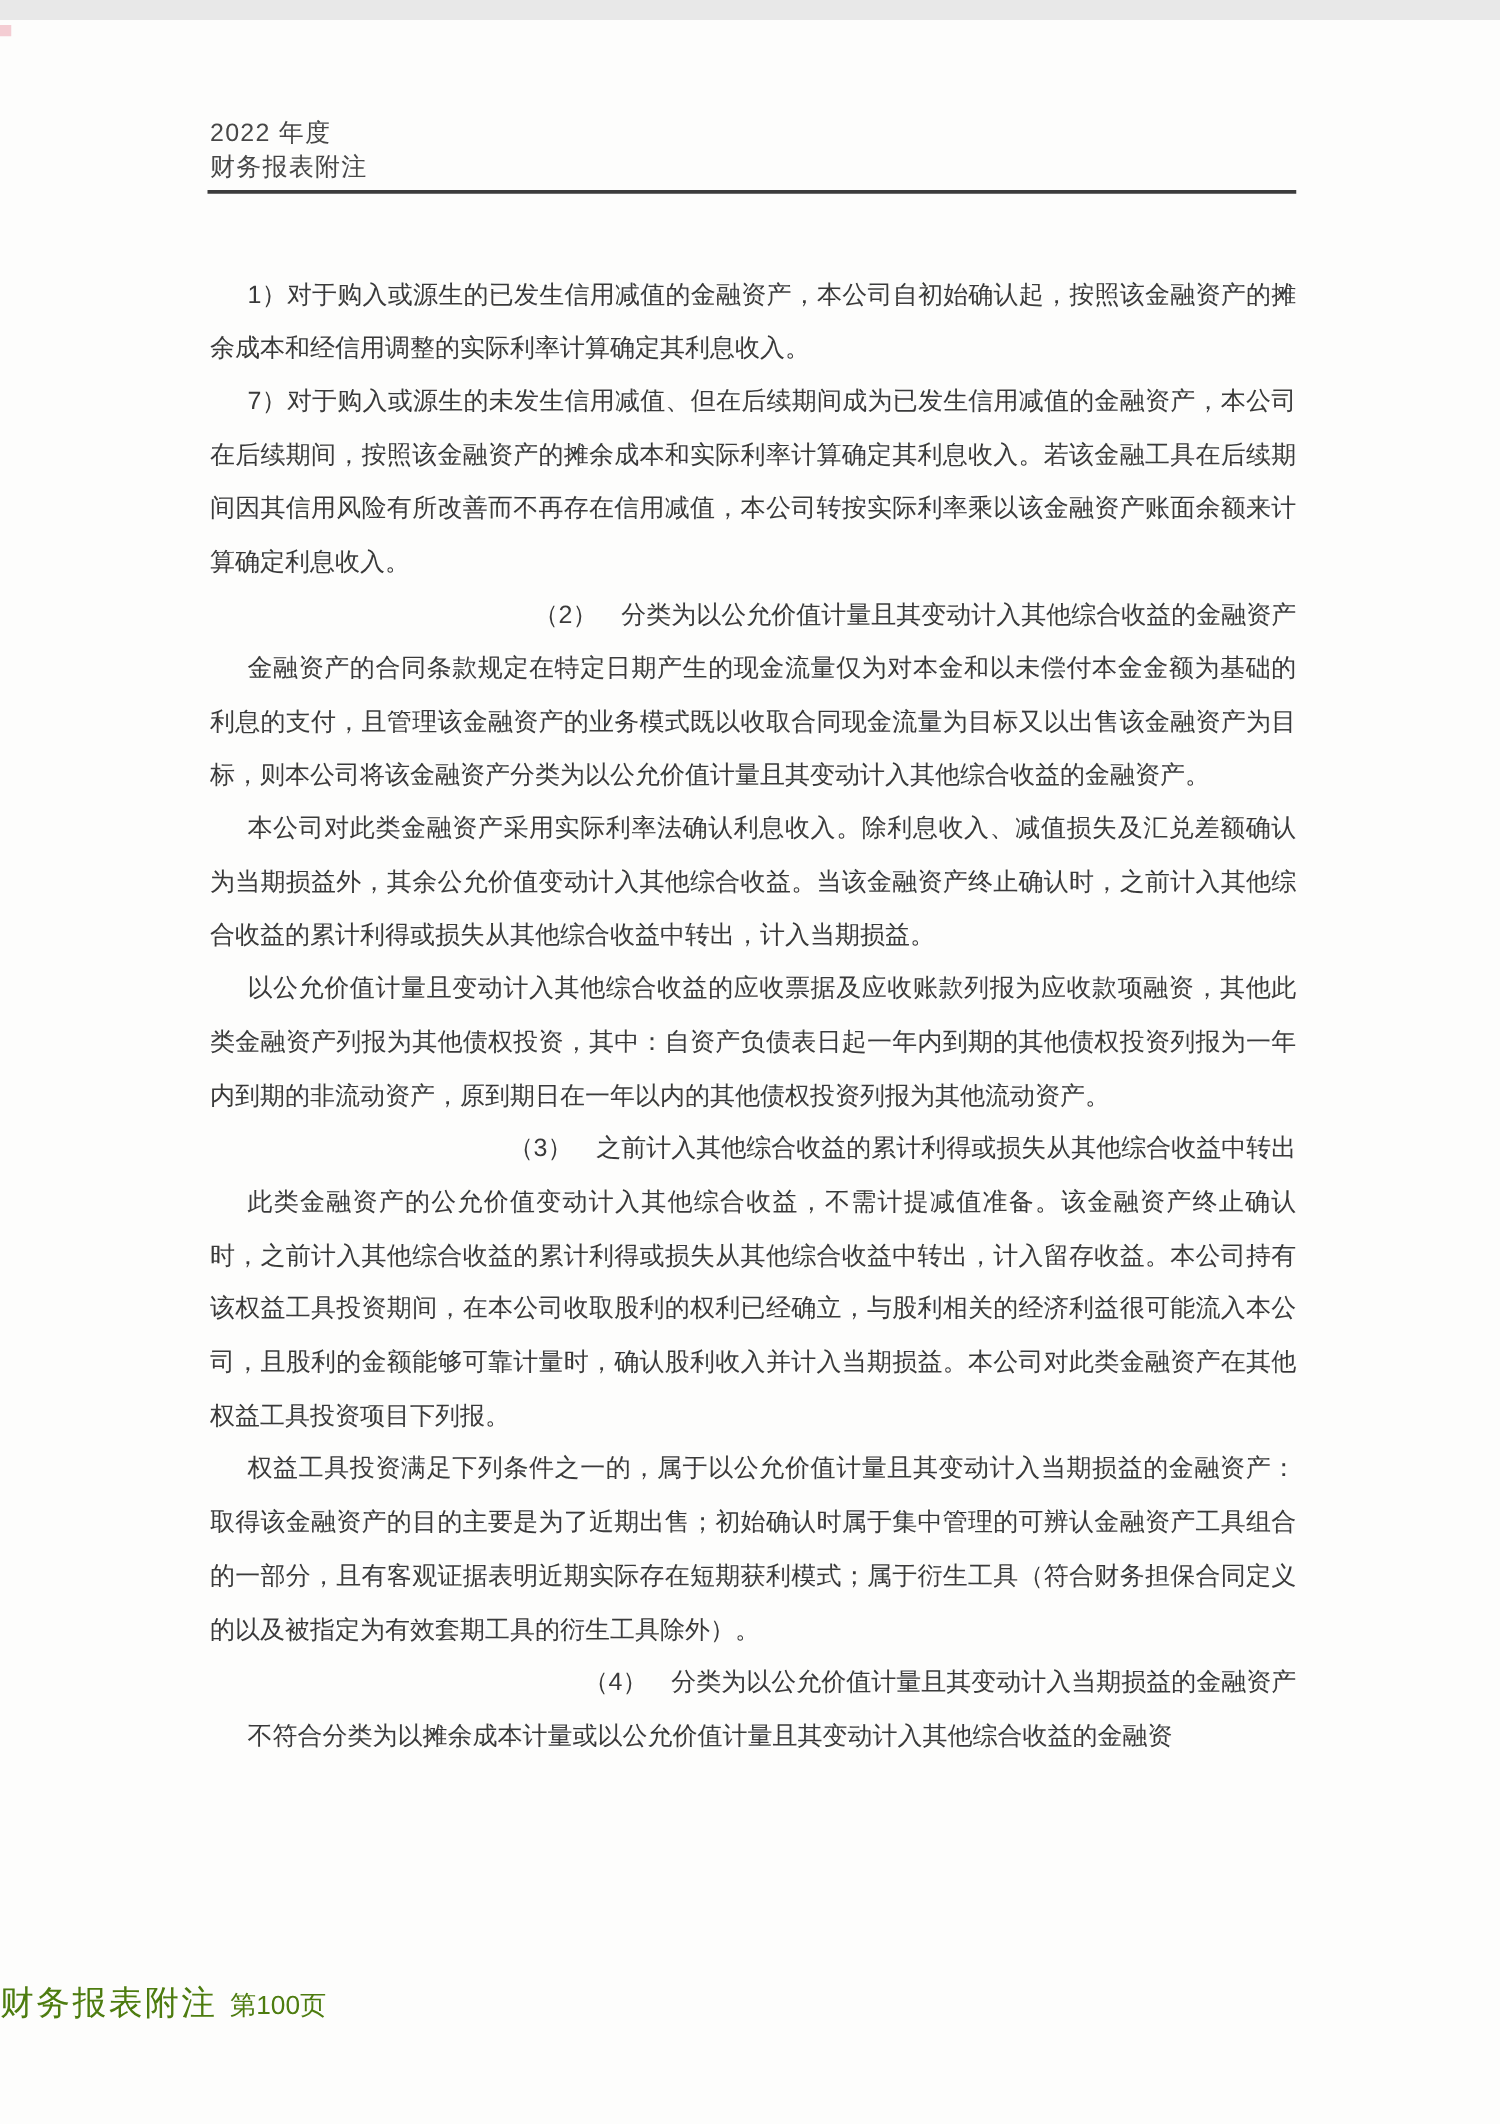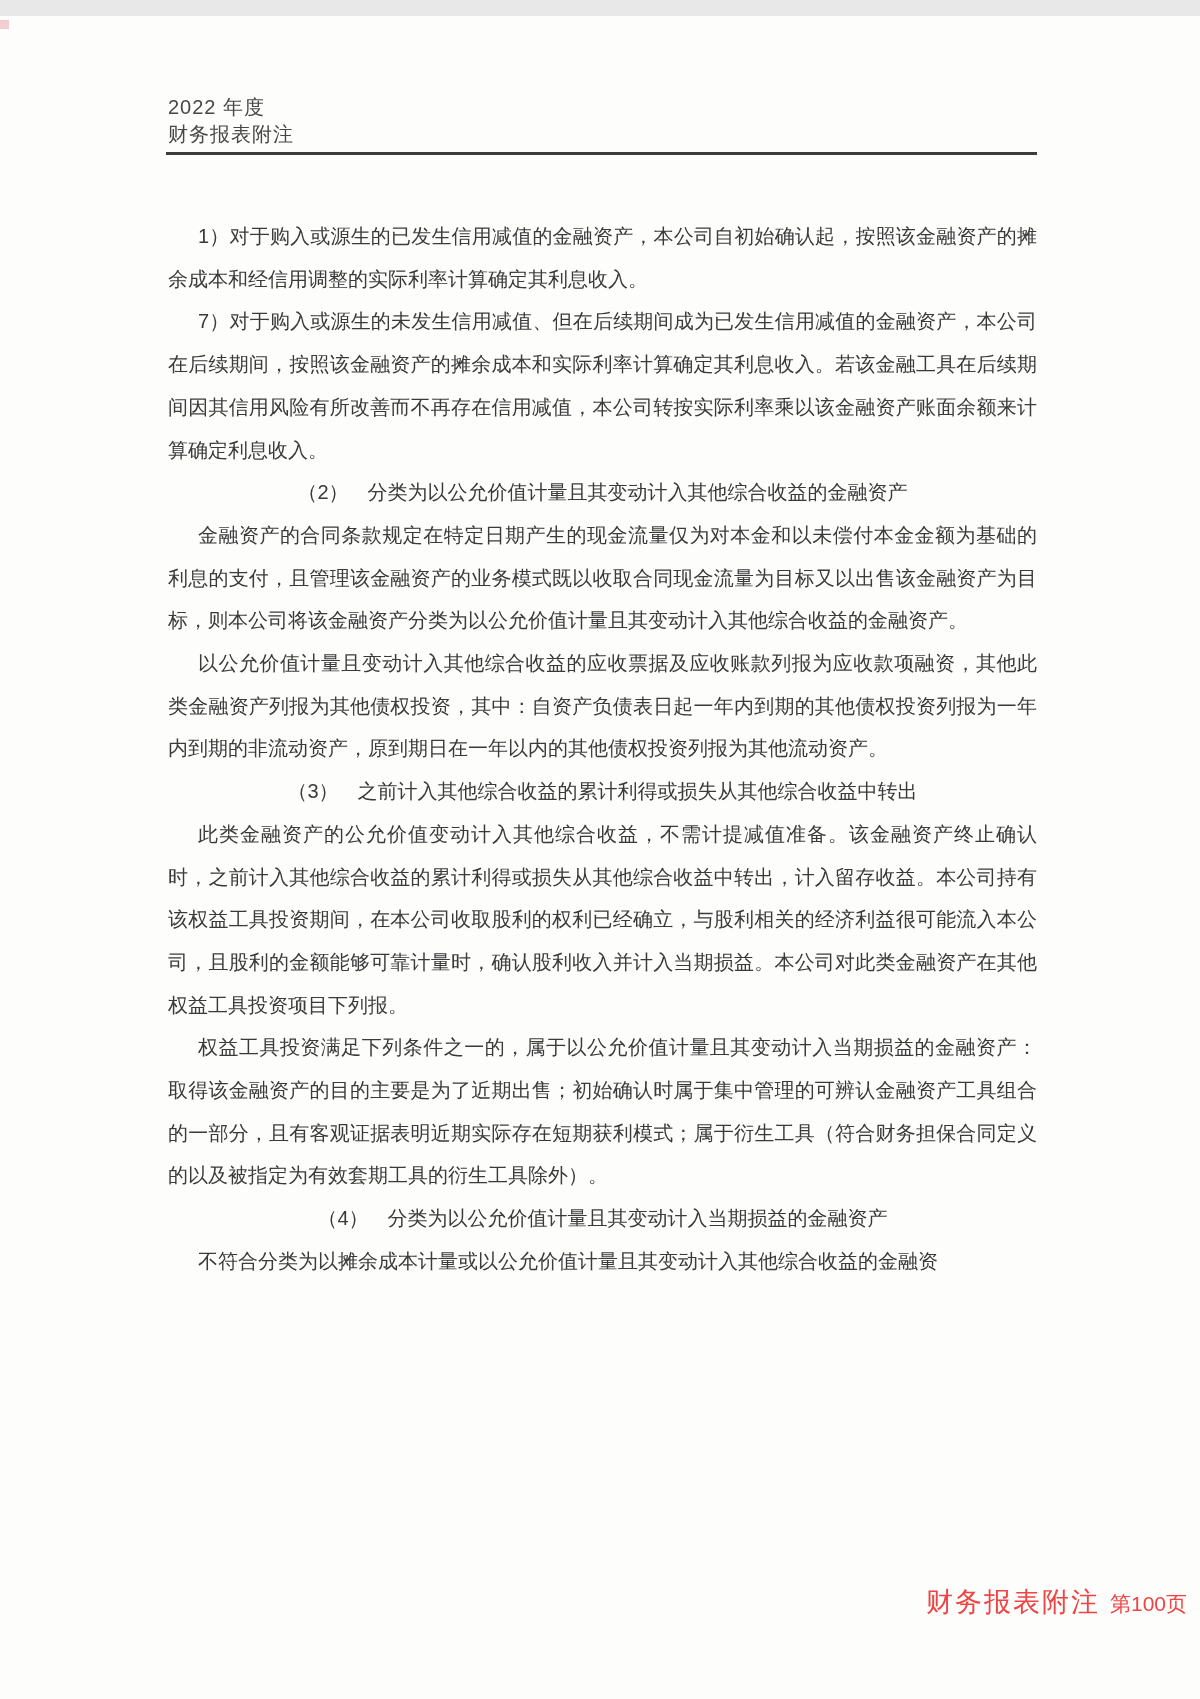--- a/index.html
+++ b/index.html
@@ -54,32 +54,32 @@
   }
   .doc-body p {
     margin: 0;
     padding: 0;
   }
   .para {
     text-indent: 30px;
   }
   .heading {
     padding-left: 33px;
-    text-align: center;
+    text-align: right;
   }
   .heading .marker {
     margin-right: 19px;
   }
   .page-footer {
     position: absolute;
     left: 0;
     top: 1568px;
     width: 1187px;
-    text-align: right;
-    color: #ef4444;
+    text-align: left;
+    color: #4d7c0f;
     white-space: nowrap;
   }
   .footer-title {
     font-size: 27px;
     letter-spacing: 2px;
   }
   .footer-page {
     font-size: 21px;
     margin-left: 10px;
   }
@@ -95,20 +95,21 @@
     <div>2022 年度</div>
     <div>财务报表附注</div>
   </header>
   <div class="header-rule"></div>
 
   <main class="doc-body">
     <p class="para">1）对于购入或源生的已发生信用减值的金融资产，本公司自初始确认起，按照该金融资产的摊余成本和经信用调整的实际利率计算确定其利息收入。</p>
     <p class="para">7）对于购入或源生的未发生信用减值、但在后续期间成为已发生信用减值的金融资产，本公司在后续期间，按照该金融资产的摊余成本和实际利率计算确定其利息收入。若该金融工具在后续期间因其信用风险有所改善而不再存在信用减值，本公司转按实际利率乘以该金融资产账面余额来计算确定利息收入。</p>
     <p class="heading"><span class="marker">（2）</span><span>分类为以公允价值计量且其变动计入其他综合收益的金融资产</span></p>
     <p class="para">金融资产的合同条款规定在特定日期产生的现金流量仅为对本金和以未偿付本金金额为基础的利息的支付，且管理该金融资产的业务模式既以收取合同现金流量为目标又以出售该金融资产为目标，则本公司将该金融资产分类为以公允价值计量且其变动计入其他综合收益的金融资产。</p>
+    <p class="para">本公司对此类金融资产采用实际利率法确认利息收入。除利息收入、减值损失及汇兑差额确认为当期损益外，其余公允价值变动计入其他综合收益。当该金融资产终止确认时，之前计入其他综合收益的累计利得或损失从其他综合收益中转出，计入当期损益。</p>
     <p class="para">以公允价值计量且变动计入其他综合收益的应收票据及应收账款列报为应收款项融资，其他此类金融资产列报为其他债权投资，其中：自资产负债表日起一年内到期的其他债权投资列报为一年内到期的非流动资产，原到期日在一年以内的其他债权投资列报为其他流动资产。</p>
     <p class="heading"><span class="marker">（3）</span><span>之前计入其他综合收益的累计利得或损失从其他综合收益中转出</span></p>
     <p class="para">此类金融资产的公允价值变动计入其他综合收益，不需计提减值准备。该金融资产终止确认时，之前计入其他综合收益的累计利得或损失从其他综合收益中转出，计入留存收益。本公司持有该权益工具投资期间，在本公司收取股利的权利已经确立，与股利相关的经济利益很可能流入本公司，且股利的金额能够可靠计量时，确认股利收入并计入当期损益。本公司对此类金融资产在其他权益工具投资项目下列报。</p>
     <p class="para">权益工具投资满足下列条件之一的，属于以公允价值计量且其变动计入当期损益的金融资产：取得该金融资产的目的主要是为了近期出售；初始确认时属于集中管理的可辨认金融资产工具组合的一部分，且有客观证据表明近期实际存在短期获利模式；属于衍生工具（符合财务担保合同定义的以及被指定为有效套期工具的衍生工具除外）。</p>
     <p class="heading"><span class="marker">（4）</span><span>分类为以公允价值计量且其变动计入当期损益的金融资产</span></p>
     <p class="para">不符合分类为以摊余成本计量或以公允价值计量且其变动计入其他综合收益的金融资</p>
   </main>
 
   <footer class="page-footer">
     <span class="footer-title">财务报表附注</span><span class="footer-page">第100页</span>

